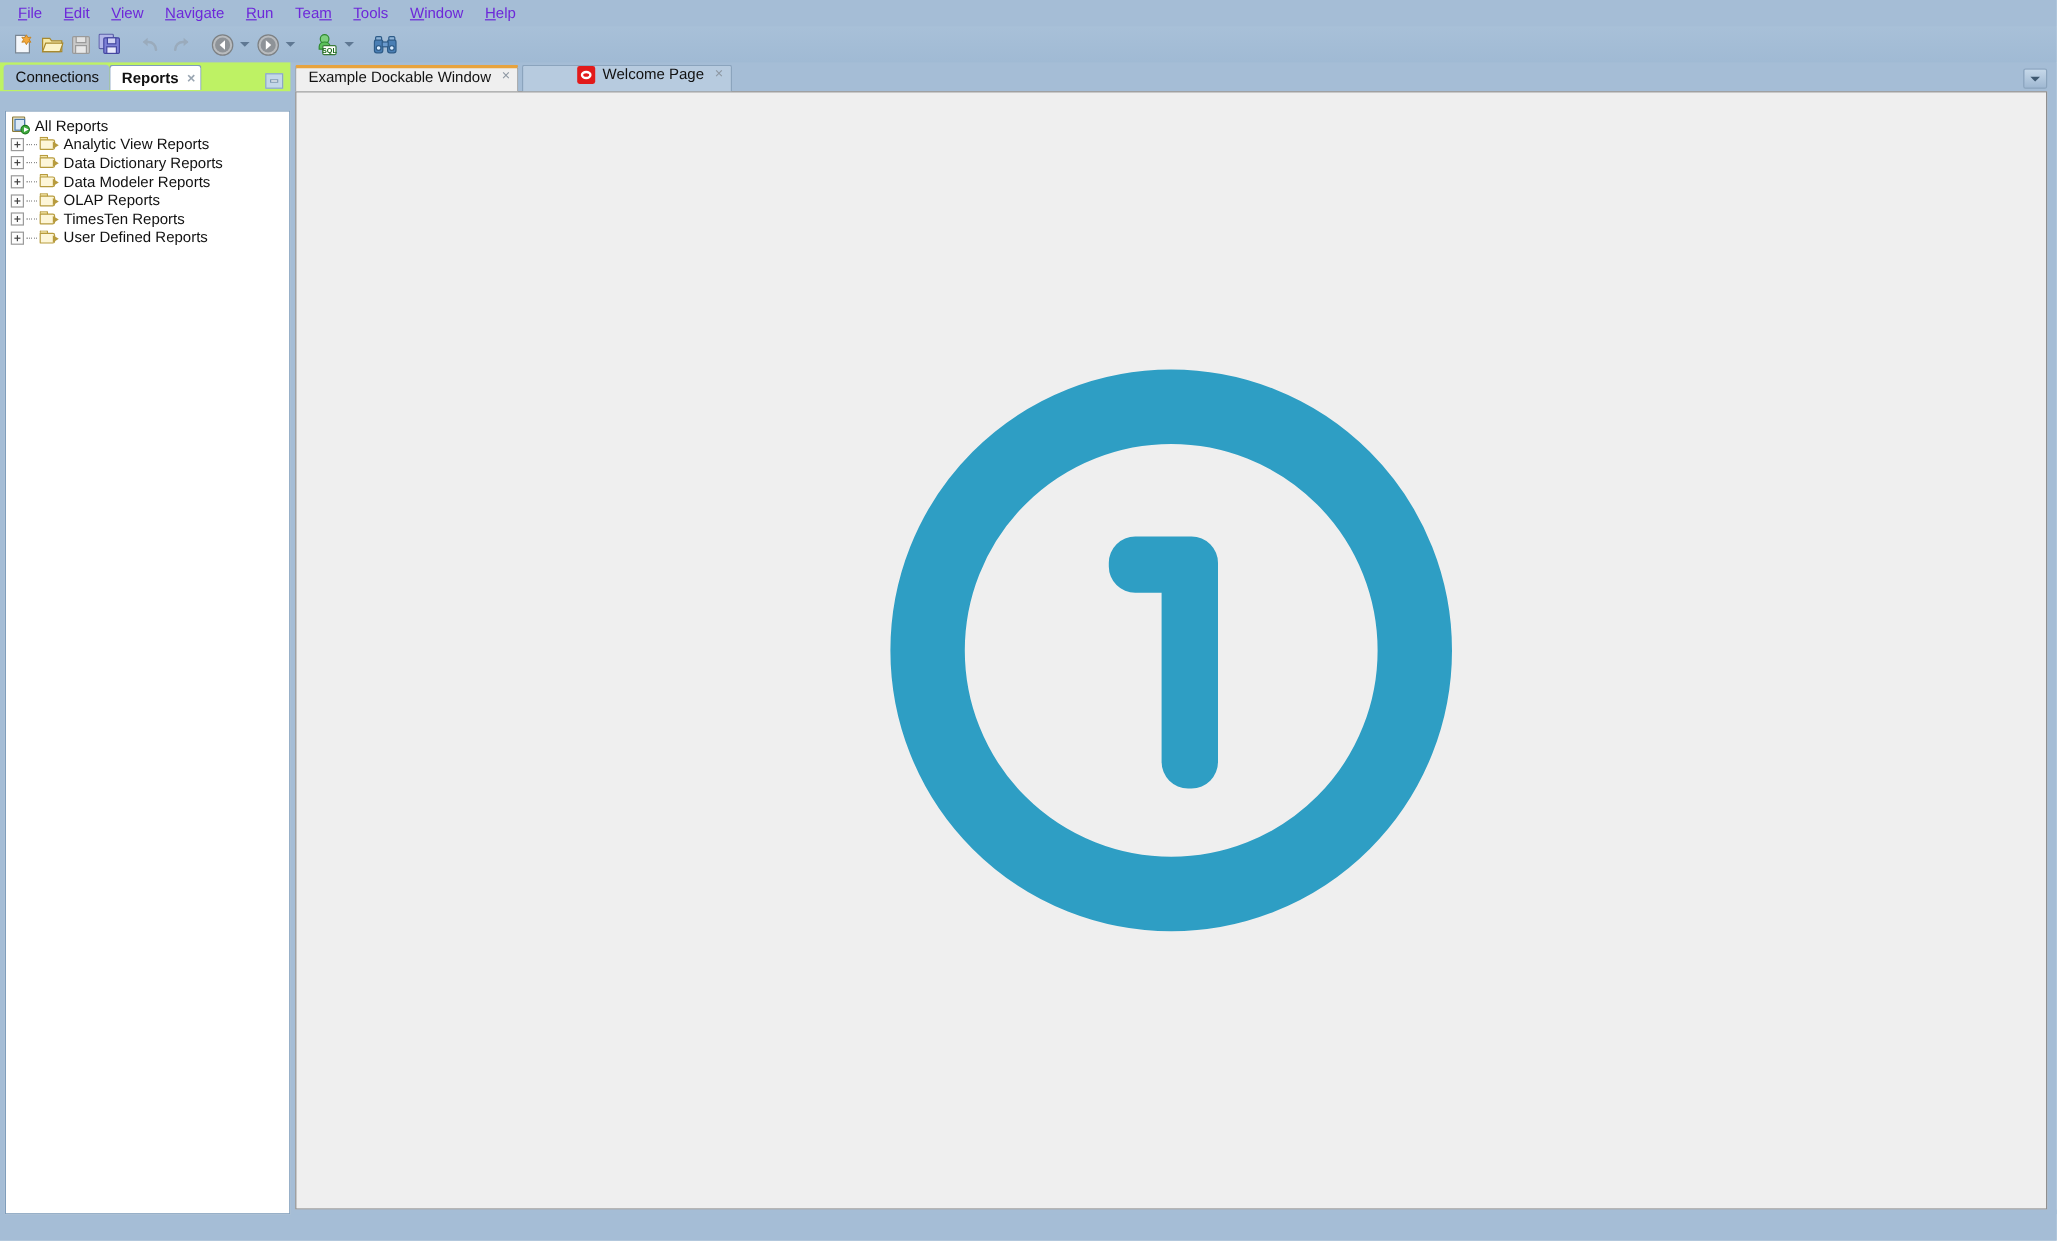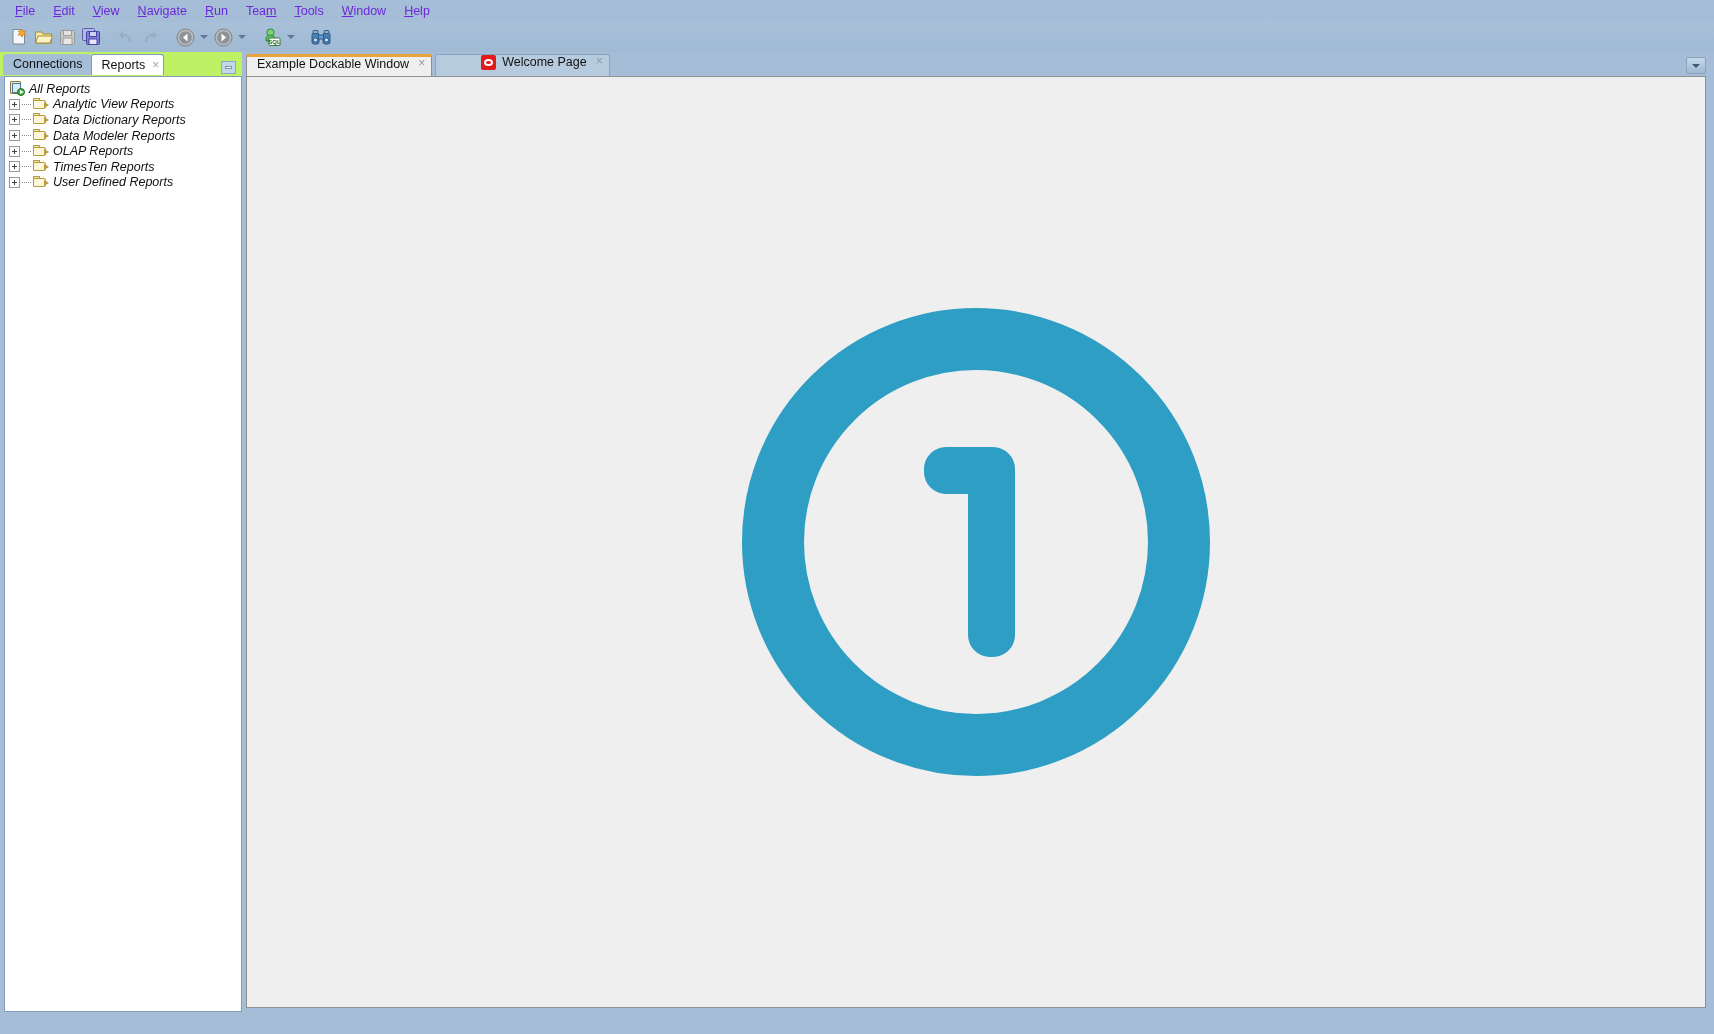--- a/index.html
+++ b/index.html
@@ -161,20 +161,21 @@
   }
   .dock-tab.inactive {
     background: #a5bdd6;
     color: #101010;
   }
   .dock-tab.active {
     background: #ffffff;
     border: 1px solid #7f9dbb;
     border-bottom: none;
     padding-right: 4px;
+    font-weight: bold;
   }
   .dock-tab .tabclose {
     margin-left: 7px;
     font-size: 12px;
     color: #9aa6b2;
     line-height: 1;
   }
   .dock-minbtn {
     position: absolute;
     right: 6px; bottom: 2px;
@@ -187,25 +188,24 @@
     display: block;
     width: 7px; height: 3px;
     background: #ffffff;
     border: 1px solid #7a96b2;
   }
   .tree-panel {
     flex: 1 1 auto;
     background: #ffffff;
     border: 1px solid #7f9dbb;
     border-top: 1px solid #7f9dbb;
-    margin: 0 0 0 4px;
+    margin: 16px 0 0 4px;
     overflow: hidden;
     min-height: 0;
     position: relative;
-    font-style: italic;
   }
 
   .tree { padding: 4px 0 0 0; font-size: 12.5px; color: #111; }
   .tree-row {
     height: 15.6px;
     display: flex;
     align-items: center;
     padding-left: 4px;
     white-space: nowrap;
     position: relative;

